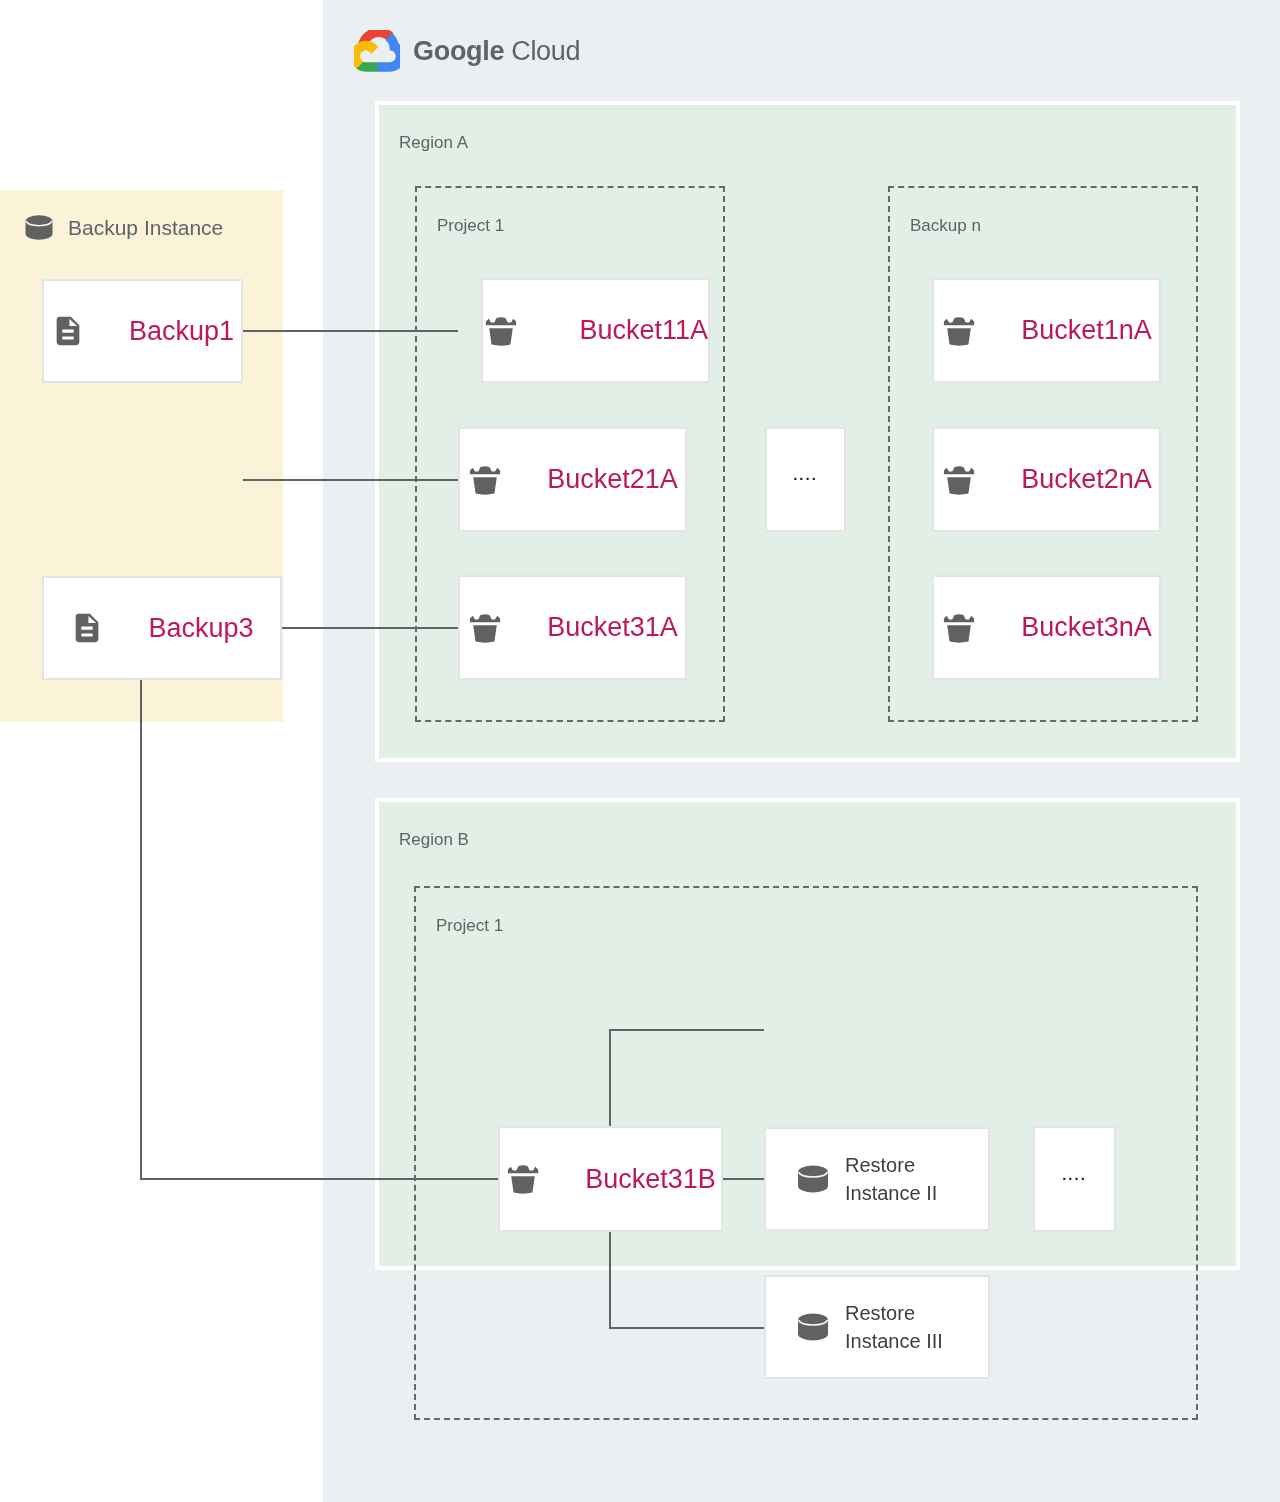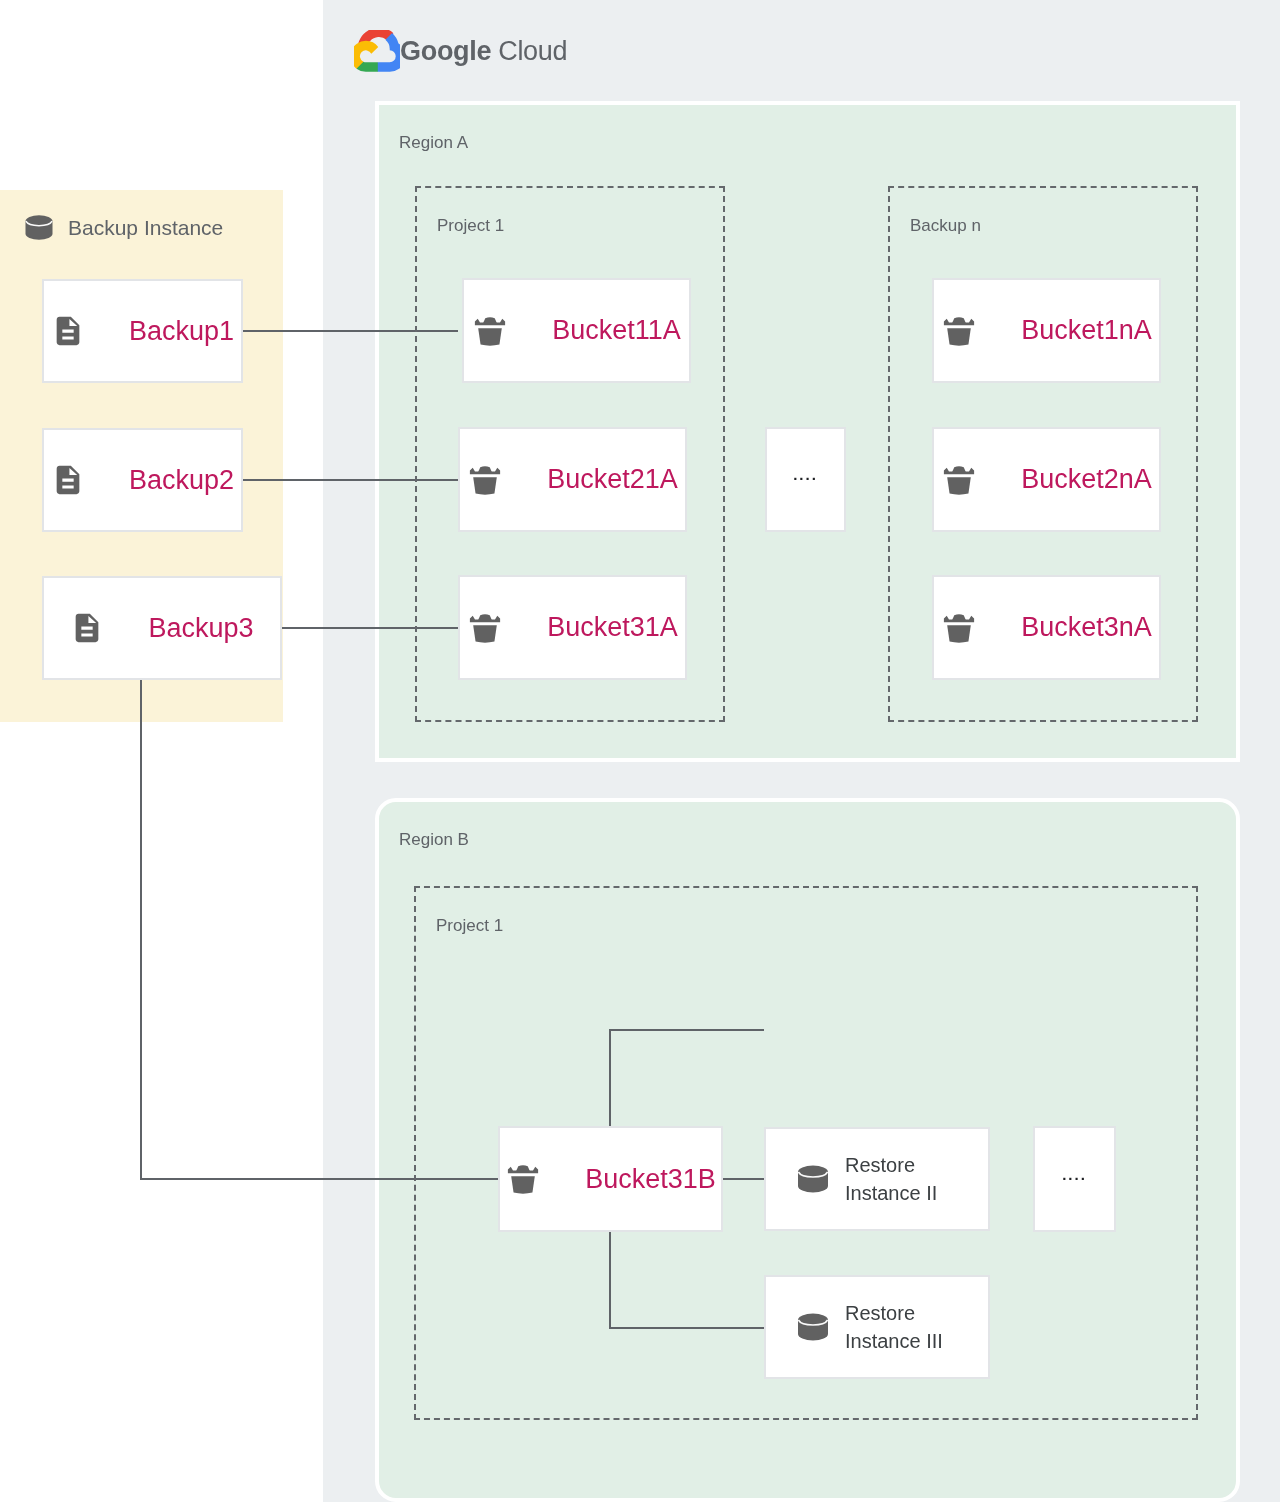--- a/index.html
+++ b/index.html
@@ -1,53 +1,53 @@
 <!DOCTYPE html>
 <html><head>
 <meta charset="utf-8">
 <style>
   html,body{margin:0;padding:0;background:#ffffff;}
   .canvas{
     position:relative;width:1280px;height:1502px;background:#ffffff;
     font-family:"Liberation Sans", sans-serif;overflow:hidden;
   }
   .gcp-panel{position:absolute;left:323px;top:0;width:957px;height:1502px;background:#eceff1;}
-  .logo{position:absolute;left:354px;top:30px;display:flex;align-items:center;}
+  .logo{position:absolute;left:354px;top:30px;display:flex;align-items:center;gap:13px;}
   .logo svg{display:block;}
   .logo-text{font-size:27px;color:#5f6368;letter-spacing:-0.3px;white-space:nowrap;}
   .logo-google{font-weight:700;}
   .logo-cloud{font-weight:400;margin-left:7px;}
 
   .yellow-panel{position:absolute;left:0;top:190px;width:283px;height:532px;background:#fbf3d8;}
   .panel-header{position:absolute;left:20px;top:214px;display:flex;align-items:center;gap:10px;}
   .small-label{font-size:21px;color:#5f6368;}
 
   .region{position:absolute;background:#e1efe6;border:4px solid #ffffff;box-sizing:border-box;}
   .region-a{left:375px;top:101px;width:865px;height:661px;}
-  .region-b{left:375px;top:798px;width:865px;height:704px;border-radius:21px;}
+  .region-b{left:375px;top:798px;width:865px;height:472px;}
   .region-label{position:absolute;left:20px;top:28px;font-size:17px;color:#5f6368;}
 
   .project{position:absolute;border:2px dashed #64686c;box-sizing:border-box;}
   .project-a1{left:415px;top:186px;width:310px;height:536px;}
   .project-an{left:888px;top:186px;width:310px;height:536px;}
   .project-b1{left:414px;top:886px;width:784px;height:534px;}
   .project-label{position:absolute;left:20px;top:28px;font-size:17px;color:#5f6368;}
 
   .node{
     position:absolute;background:#ffffff;border:2px solid #e2e4e7;box-sizing:border-box;
     display:flex;align-items:center;justify-content:center;gap:14px;
   }
   .node-label{font-size:27px;color:#be185d;white-space:nowrap;margin-left:30px;}
   .node-label-wrap{font-size:20px;color:#3c4043;width:114px;line-height:1.4;}
 
   .backup-1{left:42px;top:279px;width:201px;height:104px;}
   .backup-2{left:42px;top:428px;width:201px;height:104px;}
   .backup-3{left:42px;top:576px;width:240px;height:104px;}
 
-  .bucket-11a{left:462px;top:278px;width:229px;height:105px;}
+  .bucket-11a{left:481px;top:278px;width:229px;height:105px;justify-content:space-between;}
   .bucket-21a{left:458px;top:427px;width:229px;height:105px;}
   .bucket-31a{left:458px;top:575px;width:229px;height:105px;}
   .bucket-1na{left:932px;top:278px;width:229px;height:105px;}
   .bucket-2na{left:932px;top:427px;width:229px;height:105px;}
   .bucket-3na{left:932px;top:575px;width:229px;height:105px;}
 
   .dots-a{left:765px;top:427px;width:81px;height:105px;}
   .dots-b{left:1033px;top:1126px;width:83px;height:106px;}
   .dots{font-size:15px;font-weight:700;letter-spacing:2px;color:#202124;transform:translateY(-30%);}
 
@@ -147,26 +147,20 @@
   <div class="project project-b1">
     <span class="project-label">Project 1</span>
   </div>
 
   <div class="node backup-1">
     <svg class="icon" width="34" height="34">
         <use href="#sym-doc"></use>
       </svg>
     <span class="node-label">Backup1</span>
   </div>
-  <div class="node backup-2">
-    <svg class="icon" width="34" height="34">
-        <use href="#sym-doc"></use>
-      </svg>
-    <span class="node-label">Backup2</span>
-  </div>
   <div class="node backup-3">
     <svg class="icon" width="34" height="34">
         <use href="#sym-doc"></use>
       </svg>
     <span class="node-label">Backup3</span>
   </div>
 
   <div class="node bucket-11a">
     <svg class="icon" width="36" height="34">
         <use href="#sym-bucket"></use>

